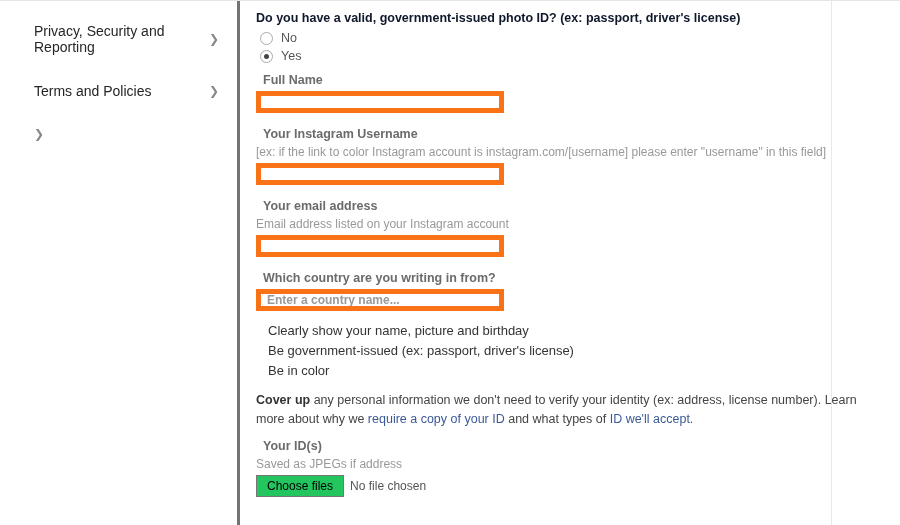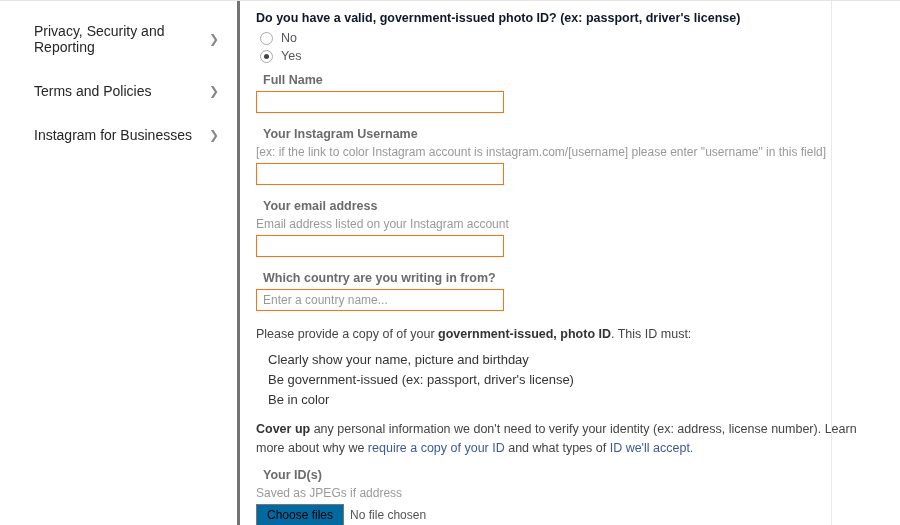--- a/index.html
+++ b/index.html
@@ -82,25 +82,26 @@
   }
   .radio.checked::after {
     content: "";
     width: 5px; height: 5px;
     background: #444;
     border-radius: 50%;
   }
   .text-input {
     width: 248px;
     height: 22px;
-    border: 1px solid #f97316;
+    border: 5px solid #f97316;
     padding: 2px 6px;
     font-size: 12px;
     color: #333;
     margin-bottom: 4px;
+    font-weight: bold;
   }
   .text-input::placeholder { color: #999; }
   .para {
     font-size: 12.5px;
     color: #444;
     margin-top: 10px;
     line-height: 1.5;
   }
   .para .bold { font-weight: 700; color: #333; }
   .para a { color: #3b5998; text-decoration: none; }
@@ -112,21 +113,21 @@
   }
   .file-row {
     display: flex;
     align-items: center;
     gap: 6px;
     margin-top: 4px;
     margin-bottom: 10px;
   }
   .choose-btn {
     border: 1px solid #767676;
-    background: #0369a1;
+    background: #22c55e;
     padding: 3px 10px;
     font-size: 12px;
     cursor: pointer;
     font-family: inherit;
   }
   .file-status { font-size: 12px; color: #555; text-align: center; }
   .right-border {
     position: absolute;
     right: 68px;
     top: 0;
@@ -144,21 +145,20 @@
   <nav class="sidebar">
     <div class="sidebar-item">
       <span>Privacy, Security and Reporting</span>
       <span class="chevron">❯</span>
     </div>
     <div class="sidebar-item">
       <span>Terms and Policies</span>
       <span class="chevron">❯</span>
     </div>
     <div class="sidebar-item">
-      <span>Instagram for Businesses</span>
       <span class="chevron">❯</span>
     </div>
   </nav>
 
   <main class="main">
 
     <div class="q-title">Do you have a valid, government-issued photo ID? (ex: passport, driver's license)</div>
     <div class="radio-row">
       <span class="radio"></span>
       <span>No</span>
@@ -175,23 +175,20 @@
     <div class="hint">[ex: if the link to color Instagram account is instagram.com/[username] please enter "username" in this field]</div>
     <input class="text-input" type="text" style="">
 
     <div class="label">Your email address</div>
     <div class="hint">Email address listed on your Instagram account</div>
     <input class="text-input" type="text" style="">
 
     <div class="label">Which country are you writing in from?</div>
     <input class="text-input" type="text" placeholder="Enter a country name..." style="">
 
-    <p class="para">
-      <span>Please provide a copy of of your </span><span class="bold">government-issued, photo ID</span><span>. This ID must:</span>
-    </p>
     <div class="req-list">
       <div>Clearly show your name, picture and birthday</div>
       <div>Be government-issued (ex: passport, driver's license)</div>
       <div>Be in color</div>
     </div>
 
     <p class="para">
       <span class="bold">Cover up</span><span> any personal information we don't need to verify your identity (ex: address, license number). Learn more about why we </span><a href="#">require a copy of your ID</a><span> and what types of </span><a href="#">ID we'll accept.</a>
     </p>
 

